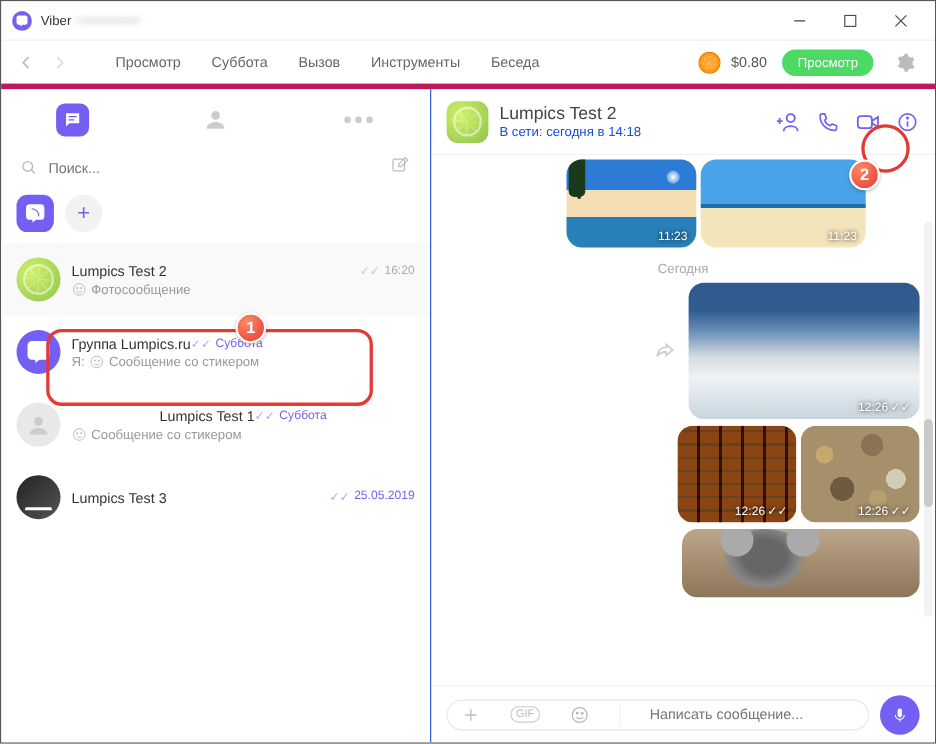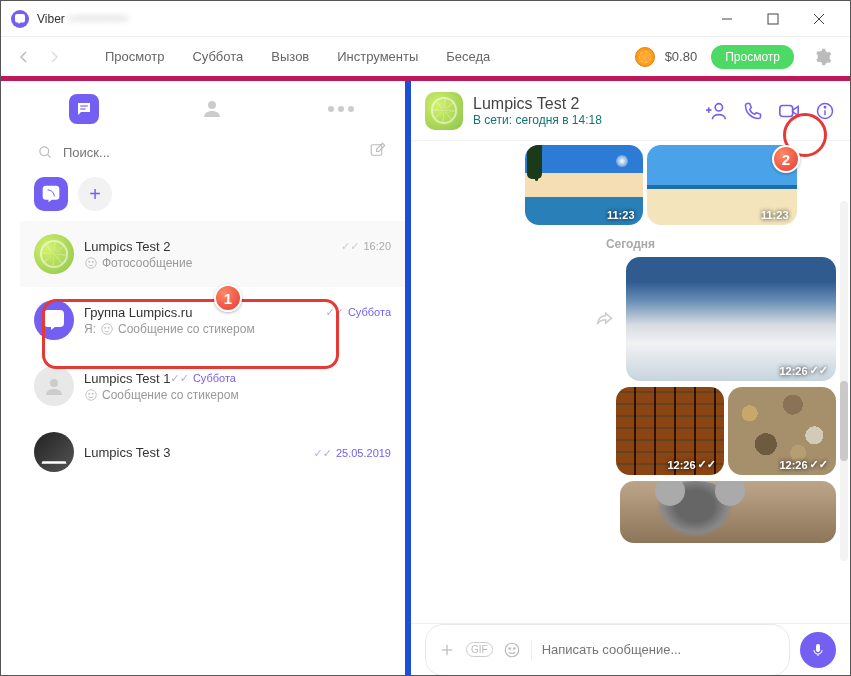--- a/index.html
+++ b/index.html
@@ -13,21 +13,21 @@
   .winbtn { width: 46px; height: 32px; display: flex; align-items: center; justify-content: center; color: #444; }
   .menubar { height: 44px; display: flex; align-items: center; padding: 0 10px; gap: 4px; border-bottom: 5px solid #be185d; }
   .navbtn { width: 26px; height: 26px; display: flex; align-items: center; justify-content: center; color: #bbb; border-radius: 4px; }
   .menu-link { padding: 6px 12px; font-size: 13px; color: #666; cursor: pointer; }
   .orange-icon { width: 20px; height: 20px; border-radius: 50%; background: radial-gradient(circle at 50% 50%, #ffb347, #ff8c00); border: 1px solid #e67e00; position: relative; }
   .orange-icon::after { content: ""; position: absolute; inset: 3px; border: 1px dashed #fff6; border-radius: 50%; }
   .balance { font-size: 13px; color: #555; margin-left: 6px; margin-right: 10px; }
   .topup-btn { background: #4cd964; color: #fff; border: none; border-radius: 14px; padding: 5px 14px; font-size: 12px; cursor: pointer; }
   .gear { width: 34px; height: 34px; display: flex; align-items: center; justify-content: center; color: #aaa; margin-left: 8px; }
   .main { display: flex; height: calc(100% - 80px); }
-  .sidebar { width: 391px; display: flex; flex-direction: column; border-right: 6px solid #1d4ed8; margin-left: 19px; }
+  .sidebar { width: 391px; display: flex; flex-direction: column; border-right: 1px solid #1d4ed8; }
   .sidebar-tabs { height: 56px; display: flex; }
   .sidebar-tab { flex: 1; display: flex; align-items: center; justify-content: center; cursor: pointer; }
   .chat-icon { width: 30px; height: 30px; border-radius: 8px; background: #7360f2; display: flex; align-items: center; justify-content: center; }
   .more-dots { display: flex; gap: 4px; }
   .more-dots span { width: 6px; height: 6px; border-radius: 50%; background: #ccc; }
   .search-row { display: flex; align-items: center; padding: 4px 14px 10px 18px; gap: 10px; color: #bbb; }
   .search-row input { flex: 1; border: none; outline: none; font-size: 13px; color: #666; }
   .compose { width: 22px; height: 22px; color: #bbb; }
   .fav-header { display: flex; align-items: center; justify-content: space-between; padding: 6px 18px; font-size: 12px; color: #999; }
   .fav-row { display: flex; align-items: center; gap: 10px; padding: 4px 14px 10px 14px; }
@@ -56,24 +56,24 @@
   .highlight-box { position: absolute; border: 3px solid #e53935; border-radius: 14px; pointer-events: none; z-index: 10; }
   .hb1 { left: 41px; top: 298px; width: 297px; height: 70px; }
   .hb2 { left: 782px; top: 112px; width: 44px; height: 44px; border-radius: 50%; }
   .callout { position: absolute; width: 28px; height: 28px; border-radius: 50%; background: radial-gradient(circle at 35% 30%, #ff8a65, #e53935); border: 2px solid #fff; box-shadow: 0 1px 3px rgba(0,0,0,0.3); display: flex; align-items: center; justify-content: center; color: #fff; font-weight: bold; font-size: 15px; z-index: 11; }
   .c1 { left: 213px; top: 283px; }
   .c2 { left: 771px; top: 144px; }
   .convo { flex: 1; display: flex; flex-direction: column; position: relative; }
   .convo-header { height: 60px; display: flex; align-items: center; padding: 0 14px; gap: 10px; border-bottom: 1px solid #f2f2f2; }
   .ch-avatar { width: 38px; height: 38px; border-radius: 10px; }
   .ch-title { font-size: 16px; color: #444; }
-  .ch-status { font-size: 12px; color: #0f766e; }
+  .ch-status { font-size: 12px; color: #1d4ed8; }
   .ch-actions { margin-left: auto; display: flex; gap: 14px; color: #7360f2; align-items: center; }
   .ch-actions .icn { width: 22px; height: 22px; display: flex; align-items: center; justify-content: center; cursor: pointer; }
-  .messages { flex: 1; overflow: hidden; padding: 4px 14px 6px 14px; display: flex; flex-direction: column; font-weight: bold; }
+  .messages { flex: 1; overflow: hidden; padding: 4px 14px 6px 14px; display: flex; flex-direction: column; }
   .date-sep { text-align: center; font-size: 12px; color: #aaa; margin: 6px 0; }
   .msg-row { display: flex; gap: 4px; justify-content: flex-end; margin-bottom: 6px; }
   .img-msg { border-radius: 14px; overflow: hidden; position: relative; }
   .img-msg .ts { position: absolute; bottom: 4px; right: 8px; color: #fff; font-size: 11px; text-shadow: 0 0 4px #000; display: flex; align-items: center; gap: 2px; }
   .beach1 { width: 118px; height: 80px; background: linear-gradient(to bottom, #2c7bd4 35%, #f5deb3 35% 65%, #2980b9 65%); position: relative; }
   .beach1::before { content: ""; position: absolute; top: 10px; right: 15px; width: 12px; height: 12px; background: radial-gradient(#fff, #fff0); border-radius: 50%; }
   .beach1::after { content: ""; position: absolute; left: 10px; top: 8px; width: 3px; height: 28px; background: #1a3a1a; box-shadow: -2px -8px 0 6px #1a3a1a; border-radius: 2px; }
   .beach2 { width: 150px; height: 80px; background: linear-gradient(to bottom, #4aa3e8 50%, #1e6fa8 50% 55%, #f4e4bc 55%); }
   .clouds { width: 210px; height: 124px; background: linear-gradient(to bottom, #2f5b8f 20%, #668db5 35%, #d8dde2 55%, #f0f2f4 70%, #c7d4de 100%); }
   .bricks { width: 108px; height: 88px; background: 
@@ -84,21 +84,21 @@
     radial-gradient(circle at 60% 20%, #8a7256 10px, transparent 10px),
     radial-gradient(circle at 80% 55%, #d1cbb8 9px, transparent 9px),
     radial-gradient(circle at 35% 65%, #6e5a3f 11px, transparent 11px),
     radial-gradient(circle at 65% 75%, #b59e6f 8px, transparent 8px),
     #a68f6b; }
   .koala { width: 216px; height: 62px; background: linear-gradient(to bottom, #bca68a 0%, #aa9277 40%, #8c7558 100%); position: relative; }
   .koala::before { content: ""; position: absolute; left: 30px; top: 0px; width: 90px; height: 62px; background: radial-gradient(ellipse at 50% 40%, #666 30%, #888 50%, transparent 60%); border-radius: 50% 50% 40% 40%; }
   .koala::after { content: ""; position: absolute; left: 35px; top: -5px; width: 30px; height: 30px; background: #aaa; border-radius: 50%; box-shadow: 60px 0 0 #aaa; }
   .share-icn { color: #ccc; margin-right: 8px; align-self: center; }
   .composer { height: 52px; border-top: 1px solid #f0f0f0; display: flex; align-items: center; padding: 0 14px; gap: 10px; }
-  .comp-input { flex: 1; height: 52px; border: 1px solid #e8e8e8; border-radius: 18px; display: flex; align-items: center; padding: 0 12px; gap: 10px; color: #bbb; }
+  .comp-input { flex: 1; height: 28px; border: 1px solid #e8e8e8; border-radius: 18px; display: flex; align-items: center; padding: 0 12px; gap: 27px; color: #bbb; }
   .comp-input input { flex: 1; border: none; outline: none; font-size: 13px; color: #666; }
   .mic-btn { width: 36px; height: 36px; border-radius: 50%; background: #7360f2; display: flex; align-items: center; justify-content: center; color: #fff; }
   .scroll-bar { position: absolute; right: 2px; top: 120px; width: 8px; height: 360px; background: #f3f3f3; border-radius: 4px; }
   .scroll-thumb { position: absolute; left: 0; right: 0; top: 180px; height: 80px; background: #c9c9c9; border-radius: 4px; }
   svg { display: block; }
 </style>
 </head>
 <body>
 
 <div class="titlebar">
@@ -229,21 +229,21 @@
         </div>
       </div>
 
       <div class="chat-item">
         <div class="avatar group">
           <svg width="24" height="24" viewBox="0 0 24 24" fill="#fff">
               <path d="M6 2h12a4 4 0 0 1 4 4v9a4 4 0 0 1-4 4h-5l-4 3v-3H6a4 4 0 0 1-4-4V6a4 4 0 0 1 4-4z"></path>
             </svg>
         </div>
         <div class="chat-body">
-          <div style="display:flex;justify-content:space-between;align-items:center">
+          <div style="display:flex;align-items:center">
             <span class="chat-name">Группа Lumpics.ru</span>
             <span class="chat-meta active">
                 <span class="ticks">✓✓</span> 
                 <span>Суббота</span>
               </span>
           </div>
           <div class="chat-preview">
             <span>Я:</span>
             <svg width="14" height="14" viewBox="0 0 24 24" fill="none" stroke="#bbb" stroke-width="1.5">
                 <circle cx="12" cy="12" r="9"></circle>
@@ -257,21 +257,21 @@
       </div>
 
       <div class="chat-item">
         <div class="avatar blank">
           <svg width="24" height="24" viewBox="0 0 24 24" fill="#ccc">
               <circle cx="12" cy="9" r="4"></circle>
               <path d="M4 21c0-4 4-6 8-6s8 2 8 6z"></path>
             </svg>
         </div>
         <div class="chat-body">
-          <div style="display:flex;justify-content:flex-start;align-items:center">
+          <div style="display:flex;justify-content:center;align-items:center">
             <span class="chat-name">Lumpics Test 1</span>
             <span class="chat-meta active">
                 <span class="ticks">✓✓</span> 
                 <span>Суббота</span>
               </span>
           </div>
           <div class="chat-preview">
             <svg width="14" height="14" viewBox="0 0 24 24" fill="none" stroke="#bbb" stroke-width="1.5">
                 <circle cx="12" cy="12" r="9"></circle>
                 <circle cx="9" cy="10" r="1" fill="#bbb"></circle>
@@ -279,21 +279,21 @@
                 <path d="M8 15c1 1 2 1.5 4 1.5s3-.5 4-1.5"></path>
               </svg>
             <span>Сообщение со стикером</span>
           </div>
         </div>
       </div>
 
       <div class="chat-item">
         <div class="avatar laptop"></div>
         <div class="chat-body">
-          <div style="display:flex;justify-content:space-between;align-items:flex-end">
+          <div style="display:flex;justify-content:space-between;align-items:flex-start">
             <span class="chat-name">Lumpics Test 3</span>
             <span class="chat-meta active">
                 <span class="ticks">✓✓</span> 
                 <span>25.05.2019</span>
               </span>
           </div>
         </div>
       </div>
     </div>
   </div>

